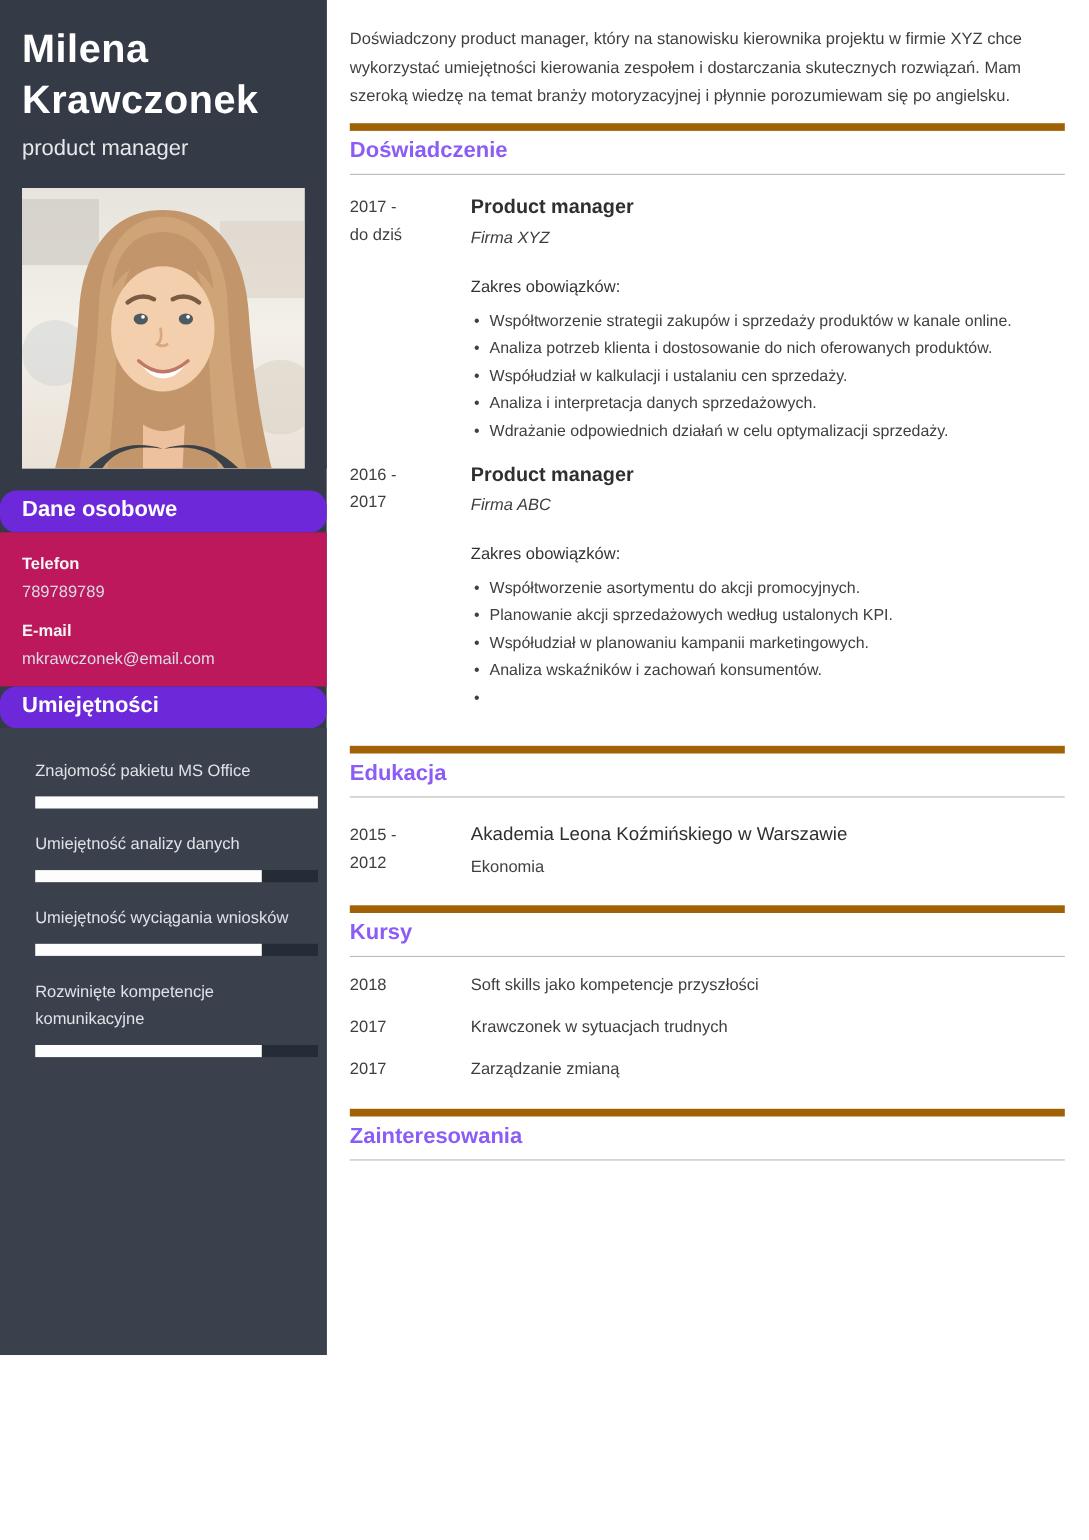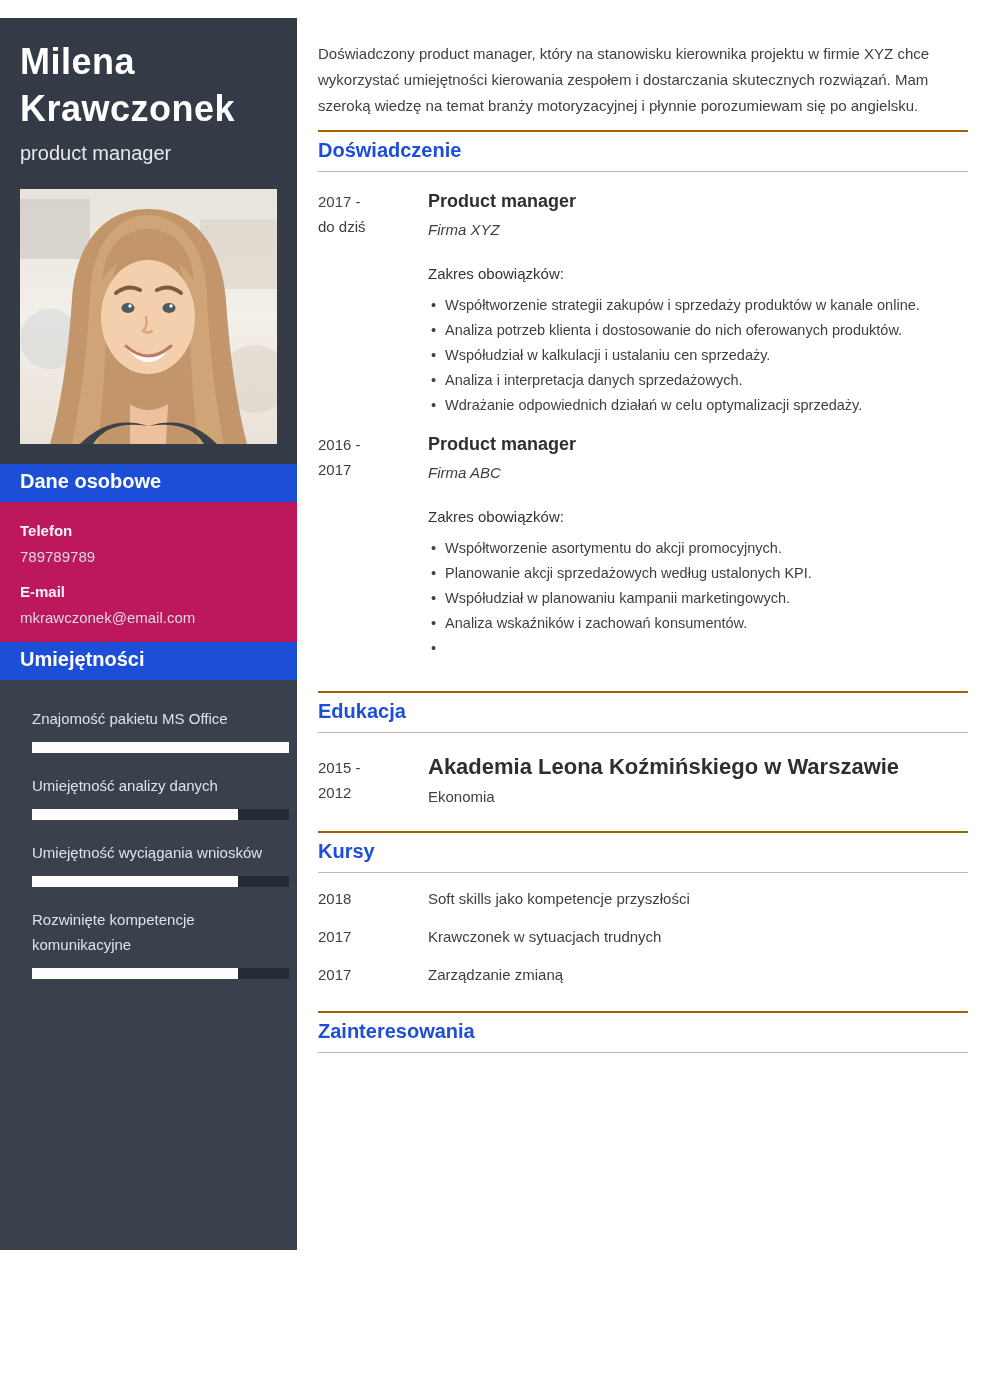--- a/index.html
+++ b/index.html
@@ -1,54 +1,54 @@
 <!DOCTYPE html>
 <html><head>
 <meta charset="utf-8">
 <style>
   html,body{margin:0;padding:0;background:#ffffff;}
   .page{
     width:990px;height:1232px;display:flex;background:#ffffff;
-    font-family:"Liberation Sans", sans-serif;overflow:hidden;margin-top:18px;
+    font-family:"Liberation Sans", sans-serif;overflow:hidden;
   }
   
   .sidebar{width:297px;min-width:297px;display:flex;flex-direction:column;background:#343a46;}
   .side-top{background:#343a46;padding:20px 20px 0 20px;}
   .name{color:#ffffff;font-size:36px;font-weight:bold;line-height:47px;letter-spacing:.5px;}
   .subtitle{color:#e6e9ec;font-size:20px;margin-top:10px;font-weight:400;}
   .photo-wrap{margin-top:24px;width:257px;height:255px;overflow:hidden;background:#ece6de;}
   .photo-wrap svg{display:block;width:100%;height:100%;}
-  .side-band{background:#1d4ed8;color:#ffffff;font-size:20px;font-weight:bold;padding:6px 20px 9px 20px;margin-top:20px;}
+  .side-band{background:#6d28d9;color:#ffffff;font-size:20px;font-weight:bold;padding:6px 20px 9px 20px;margin-top:20px;border-radius:15px;}
   .side-band.first{margin-top:20px;}
   .side-band.second{margin-top:0;}
   .side-content{background:#be185d;padding:2px 20px 16px 20px;}
   .field-label{margin-top:18px;font-weight:bold;font-size:15px;color:#f2f4f6;}
   .field-value{margin-top:9px;font-size:15px;color:#d9dde2;}
   .skills-content{background:#3a414d;padding:6px 20px 10px 32px;flex:1;}
   .skill{margin-top:20px;}
   .skill-label{font-size:15px;line-height:25px;color:#dfe3e8;}
   .skill-bar{margin-top:11px;height:11px;background:#262c36;width:257px;}
   .skill-fill{height:100%;background:#fdfdfd;}
   
   .main{flex:1;padding:23px 22px 0 21px;box-sizing:border-box;}
   .summary{font-size:15px;line-height:26px;color:#3f3f3f;margin:0;}
   .section-header{
-    margin-top:11px;border-top:2px solid #a16207;border-bottom:1px solid #bababa;
-    padding:7px 0 9px 0;font-size:20px;font-weight:bold;color:#1d4ed8;
+    margin-top:11px;border-top:7px solid #a16207;border-bottom:1px solid #bababa;
+    padding:7px 0 9px 0;font-size:20px;font-weight:bold;color:#8b5cf6;
   }
   .entry{display:grid;grid-template-columns:110px 1fr;margin-top:17px;}
   .entry-dates{font-size:15px;line-height:25px;color:#3e3e3e;}
   .entry-title{font-size:18px;line-height:24px;font-weight:bold;color:#2f2f2f;}
   .entry-company{font-size:15px;font-style:italic;color:#3e3e3e;margin-top:8px;}
   .duties-label{margin-top:27px;font-weight:normal;font-size:15px;color:#333333;}
   .duties{list-style:none;margin:11px 0 0 0;padding:0;}
   .duties li{font-size:14.5px;line-height:25px;color:#3f3f3f;display:flex;}
   .bullet{margin:0 9px 0 3px;color:#3f3f3f;}
   .entry.second{margin-top:14px;}
-  .edu-school{font-size:22px;line-height:24px;font-weight:bold;color:#2f2f2f;}
+  .edu-school{font-size:17px;line-height:24px;font-weight:normal;color:#2f2f2f;}
   .edu-field{font-size:15px;color:#404040;margin-top:9px;}
   .edu-block{margin-top:22px;margin-bottom:26px;}
   .course-row{display:grid;grid-template-columns:110px 1fr;margin-top:14px;font-size:15px;line-height:24px;color:#3e3e3e;}
   .courses-block{margin-top:10px;margin-bottom:24px;}
   .interests-block{margin-top:18px;}
   .interest-item{margin-left:110px;margin-top:14px;font-size:15px;line-height:24px;color:#3e3e3e;}
 </style>
 </head>
 <body>
 

